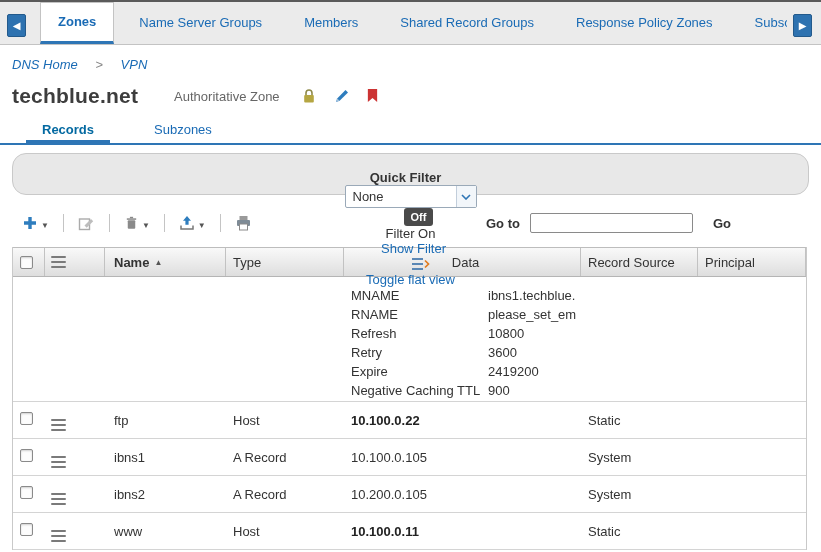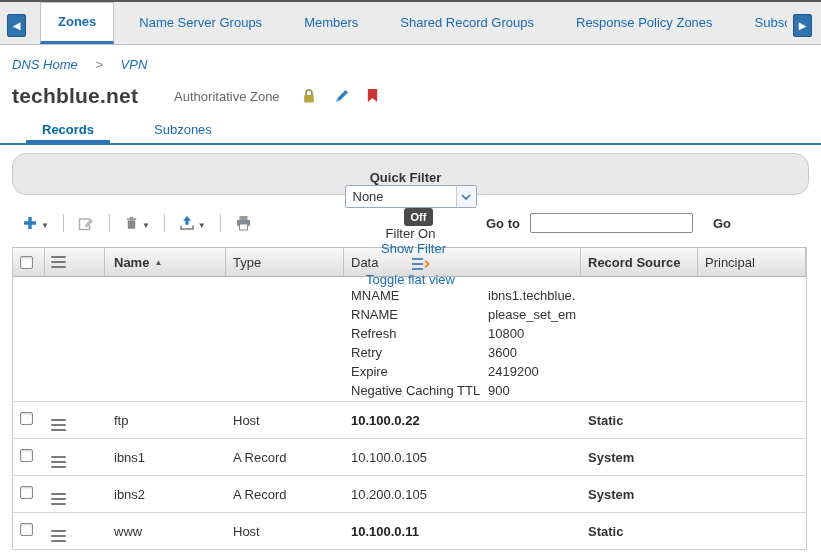--- a/index.html
+++ b/index.html
@@ -68,21 +68,21 @@
   .go-btn { font-weight:bold; color:#333; margin-left:20px; cursor:pointer; }
 
   
   .grid { margin:0 12px; width:795px; border-left:1px solid #c9c9c9; border-right:1px solid #c9c9c9; }
   .thead { display:flex; height:30px; background:linear-gradient(#f9f9f9,#dedede);
     border-top:1px solid #bdbdbd; border-bottom:1px solid #b5b5b5; }
   .thead .cell { border-right:1px solid #c2c2c2; display:flex; align-items:center; cursor:pointer; }
   .cell { padding-left:7px; overflow:hidden; white-space:nowrap; }
   .c-check { width:32px; } .c-menu { width:60px; padding-left:6px; }
   .c-name { width:121px; padding-left:9px; } .c-type { width:118px; }
-  .c-data { width:237px; } .c-src { width:117px;font-weight:bold; } .c-prin { flex:1; }
+  .c-data { width:237px;justify-content:center; } .c-src { width:117px; } .c-prin { flex:1; }
   .hdr-label { color:#333; }
   .hdr-label.sorted { font-weight:bold; }
   .sort-arrow { font-size:8px; color:#555; margin-left:5px; }
 
   .checkbox { width:13px; height:13px; background:#fdfdfd; border:1px solid #8a8a8a;
     border-radius:2px; box-shadow:inset 0 1px 2px rgba(0,0,0,.18); display:inline-block; cursor:pointer; }
   .hamburger { display:inline-flex; flex-direction:column; gap:3px; width:15px; cursor:pointer; }
   .hamburger i { display:block; height:2px; background:#7a7a7a; border-radius:1px; }
 
   .soa-row { display:flex; border-bottom:1px solid #d4d4d4; min-height:125px; }

